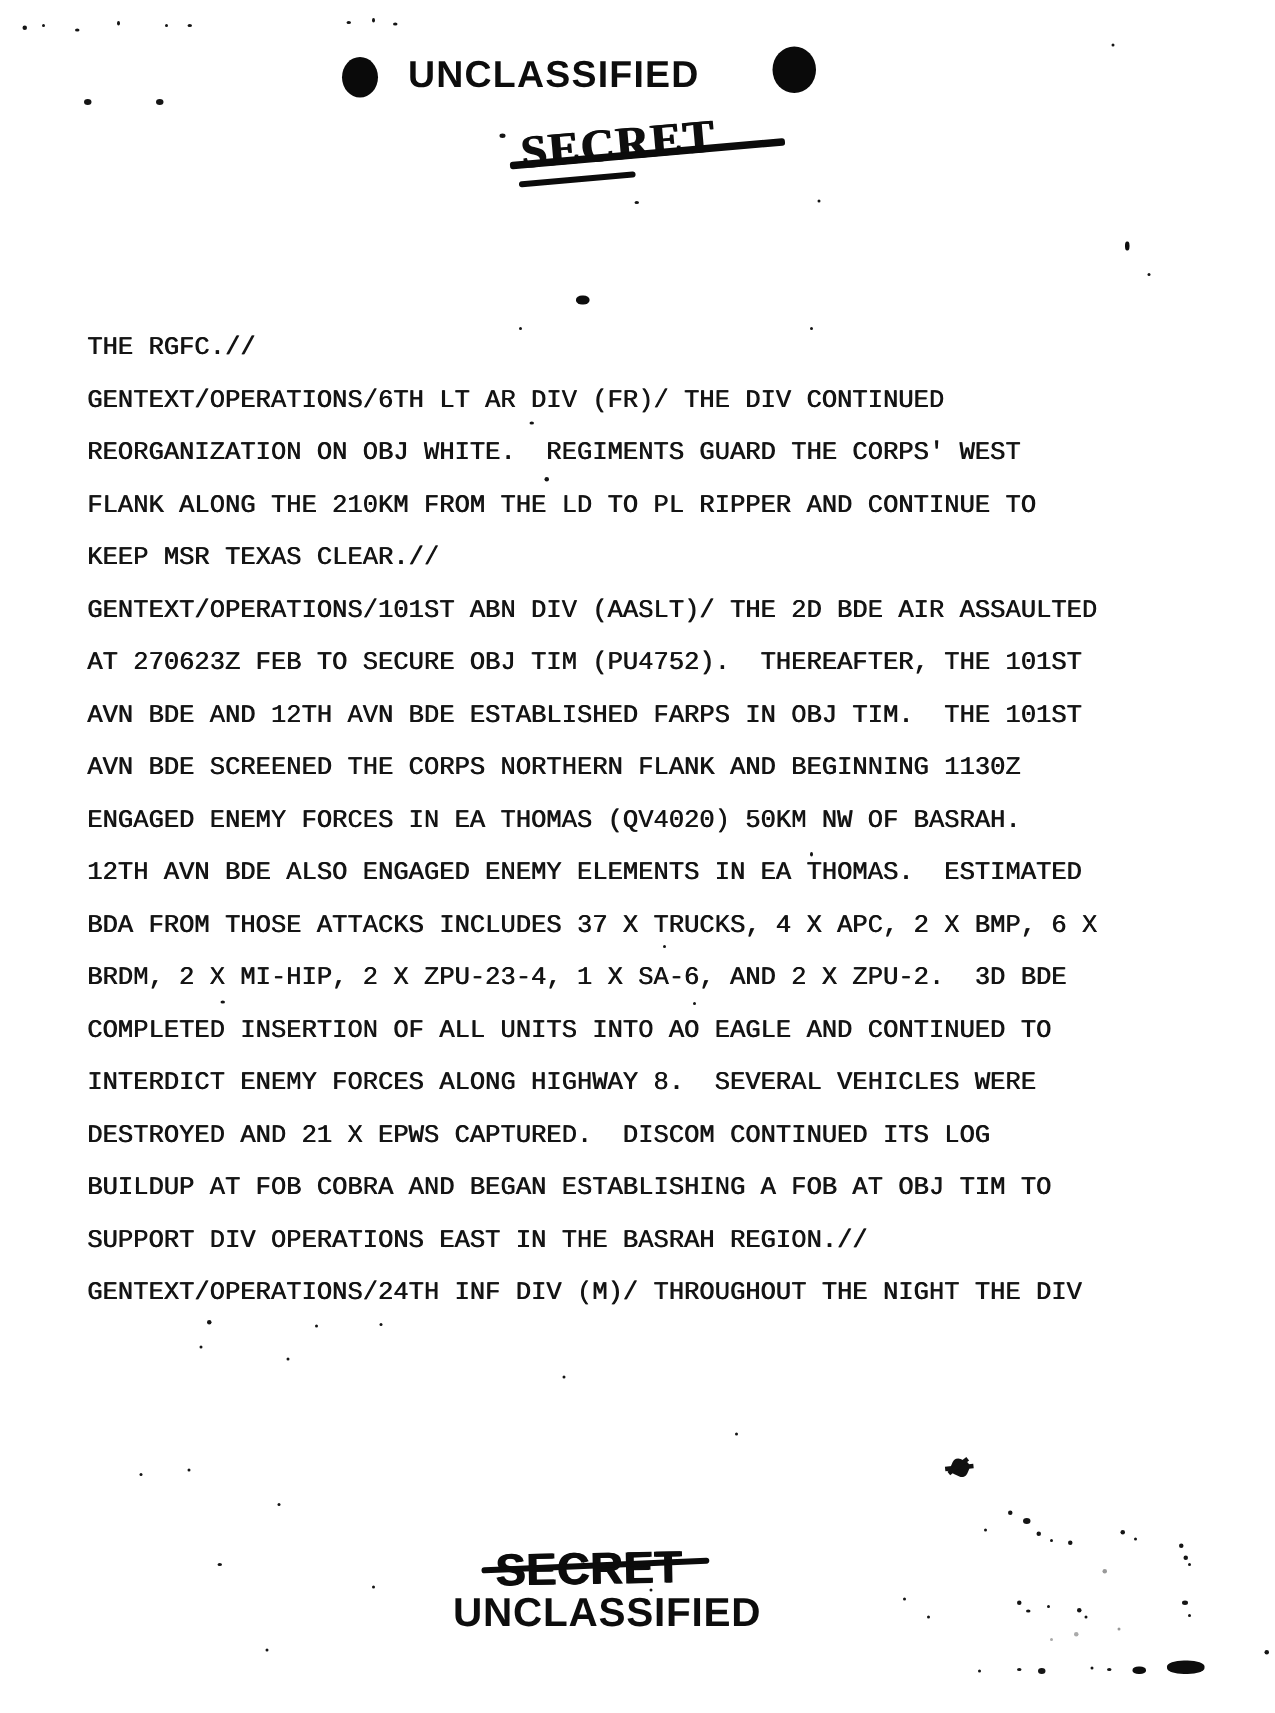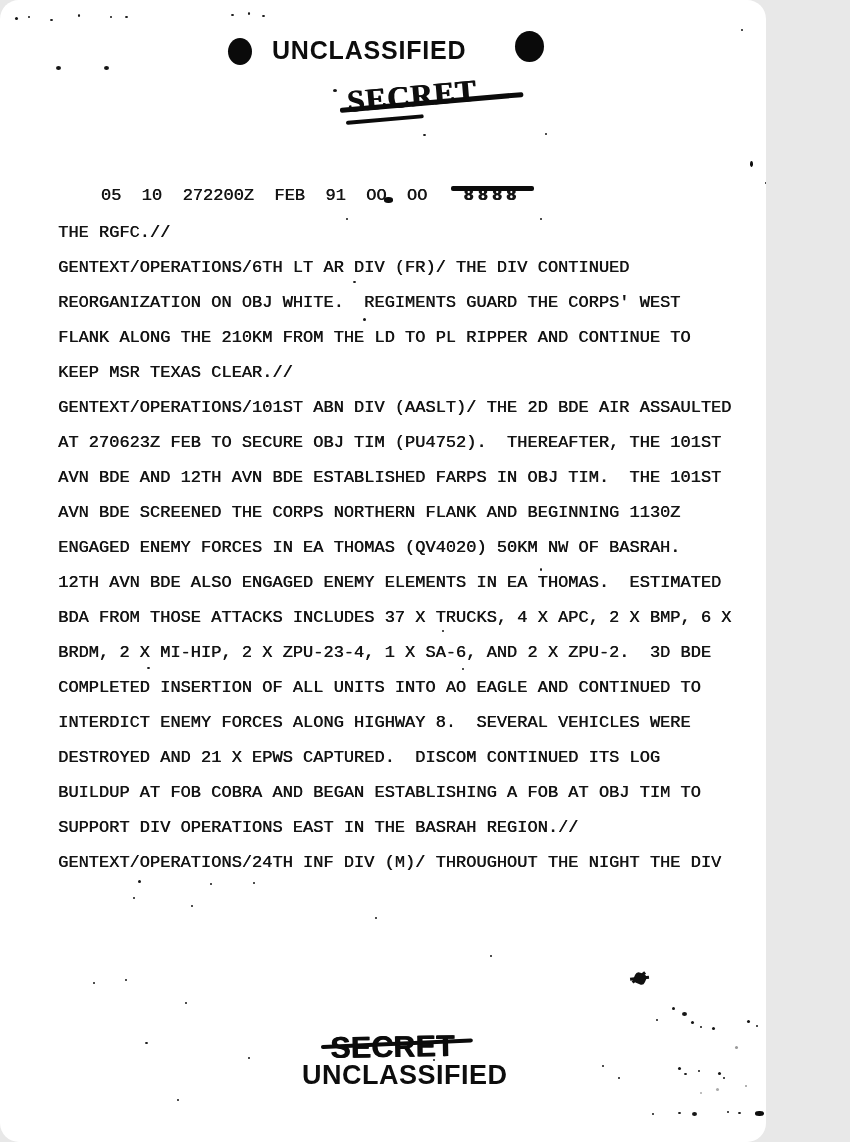--- a/index.html
+++ b/index.html
@@ -1,18 +1,18 @@
 <!DOCTYPE html>
 <html><head>
 <meta charset="utf-8">
 <style>
   html,body{margin:0;padding:0;background:#e8e8e8;}
   .page{
-    position:relative;width:766px;height:1142px;background:#ffffff;
-    overflow:hidden;color:#111;font-family:"Liberation Sans",sans-serif;border-radius:19px;
+    position:relative;width:850px;height:1142px;background:#ffffff;
+    overflow:hidden;color:#111;font-family:"Liberation Sans",sans-serif;
   }
   .typewriter{
     font-family:"Liberation Mono","DejaVu Sans Mono",monospace;
     font-size:17px;color:#141414;white-space:pre;
     text-shadow:0.45px 0 0 #141414;
   }
   .body-lines{position:absolute;left:58px;top:215px;width:760px;}
   .bline{height:35px;line-height:35px;}
   .dtg-line{position:absolute;left:60px;top:143px;height:35px;line-height:35px;}
   .redact{
@@ -64,23 +64,20 @@
 <div class="page">
 
   <div class="punch punch-left"></div>
   <div class="banner banner-top">UNCLASSIFIED</div>
   <div class="punch punch-right"></div>
 
   <div class="secret-top">SECRET</div>
   <div class="bar bar-secret-top-main"></div>
   <div class="bar bar-secret-top-under"></div>
 
-  <div class="typewriter dtg-line">
-    <span>05  10  272200Z  FEB  91  OO  OO</span><span class="redact">8888</span>
-  </div>
 
   <div class="typewriter body-lines"><div class="bline">THE RGFC.//</div><div class="bline">GENTEXT/OPERATIONS/6TH LT AR DIV (FR)/ THE DIV CONTINUED</div><div class="bline">REORGANIZATION ON OBJ WHITE.  REGIMENTS GUARD THE CORPS' WEST</div><div class="bline">FLANK ALONG THE 210KM FROM THE LD TO PL RIPPER AND CONTINUE TO</div><div class="bline">KEEP MSR TEXAS CLEAR.//</div><div class="bline">GENTEXT/OPERATIONS/101ST ABN DIV (AASLT)/ THE 2D BDE AIR ASSAULTED</div><div class="bline">AT 270623Z FEB TO SECURE OBJ TIM (PU4752).  THEREAFTER, THE 101ST</div><div class="bline">AVN BDE AND 12TH AVN BDE ESTABLISHED FARPS IN OBJ TIM.  THE 101ST</div><div class="bline">AVN BDE SCREENED THE CORPS NORTHERN FLANK AND BEGINNING 1130Z</div><div class="bline">ENGAGED ENEMY FORCES IN EA THOMAS (QV4020) 50KM NW OF BASRAH.</div><div class="bline">12TH AVN BDE ALSO ENGAGED ENEMY ELEMENTS IN EA THOMAS.  ESTIMATED</div><div class="bline">BDA FROM THOSE ATTACKS INCLUDES 37 X TRUCKS, 4 X APC, 2 X BMP, 6 X</div><div class="bline">BRDM, 2 X MI-HIP, 2 X ZPU-23-4, 1 X SA-6, AND 2 X ZPU-2.  3D BDE</div><div class="bline">COMPLETED INSERTION OF ALL UNITS INTO AO EAGLE AND CONTINUED TO</div><div class="bline">INTERDICT ENEMY FORCES ALONG HIGHWAY 8.  SEVERAL VEHICLES WERE</div><div class="bline">DESTROYED AND 21 X EPWS CAPTURED.  DISCOM CONTINUED ITS LOG</div><div class="bline">BUILDUP AT FOB COBRA AND BEGAN ESTABLISHING A FOB AT OBJ TIM TO</div><div class="bline">SUPPORT DIV OPERATIONS EAST IN THE BASRAH REGION.//</div><div class="bline">GENTEXT/OPERATIONS/24TH INF DIV (M)/ THROUGHOUT THE NIGHT THE DIV</div></div>
 
   <div class="secret-bottom">SECRET</div>
   <div class="bar bar-secret-bottom"></div>
   <div class="banner banner-bottom">UNCLASSIFIED</div>
 
   <div class="blot"></div>
   <div id="noise-layer">
       <div class="speck" style="position: absolute; left: 15px; top: 17px; width: 3px; height: 3px;"></div>

